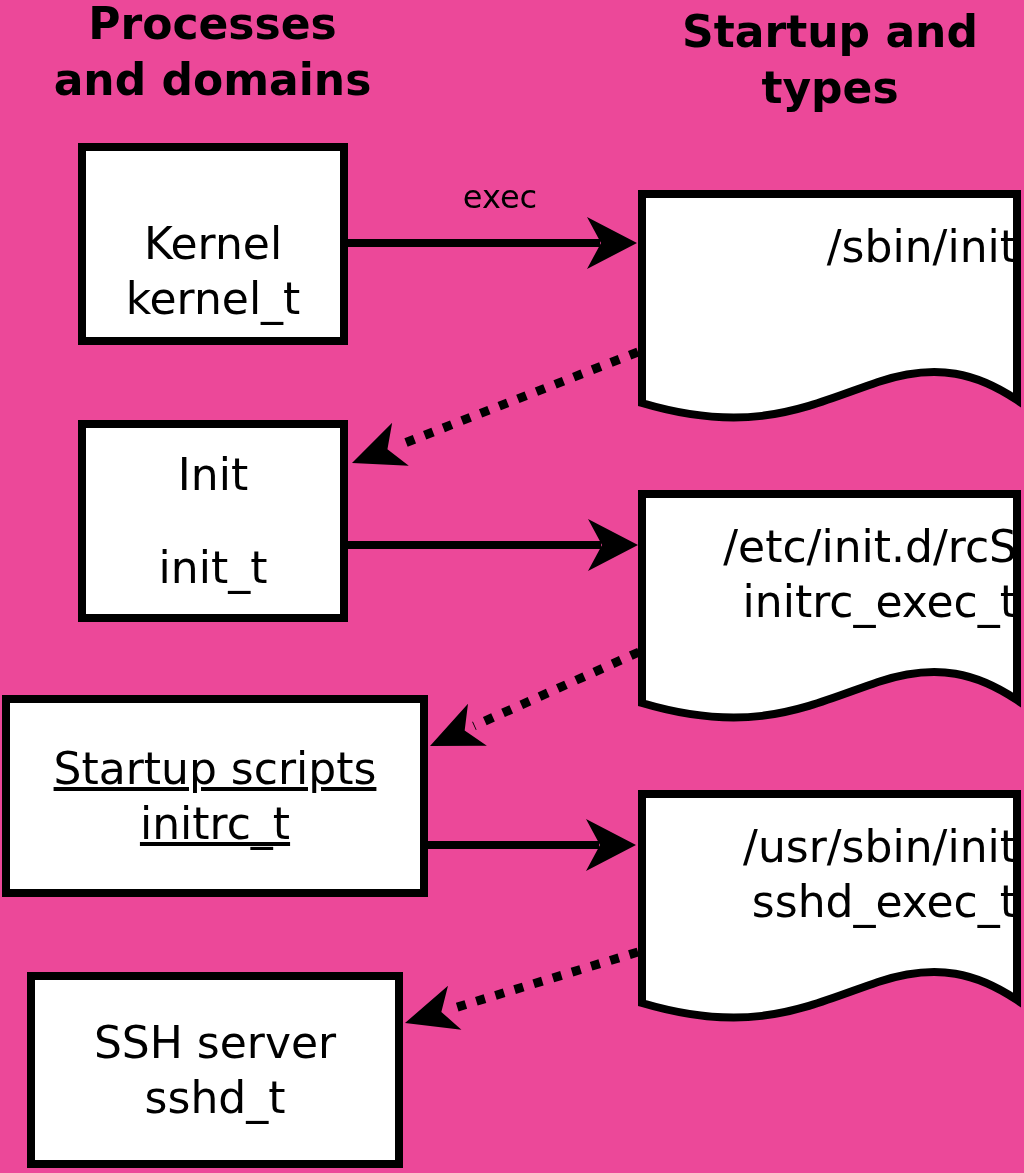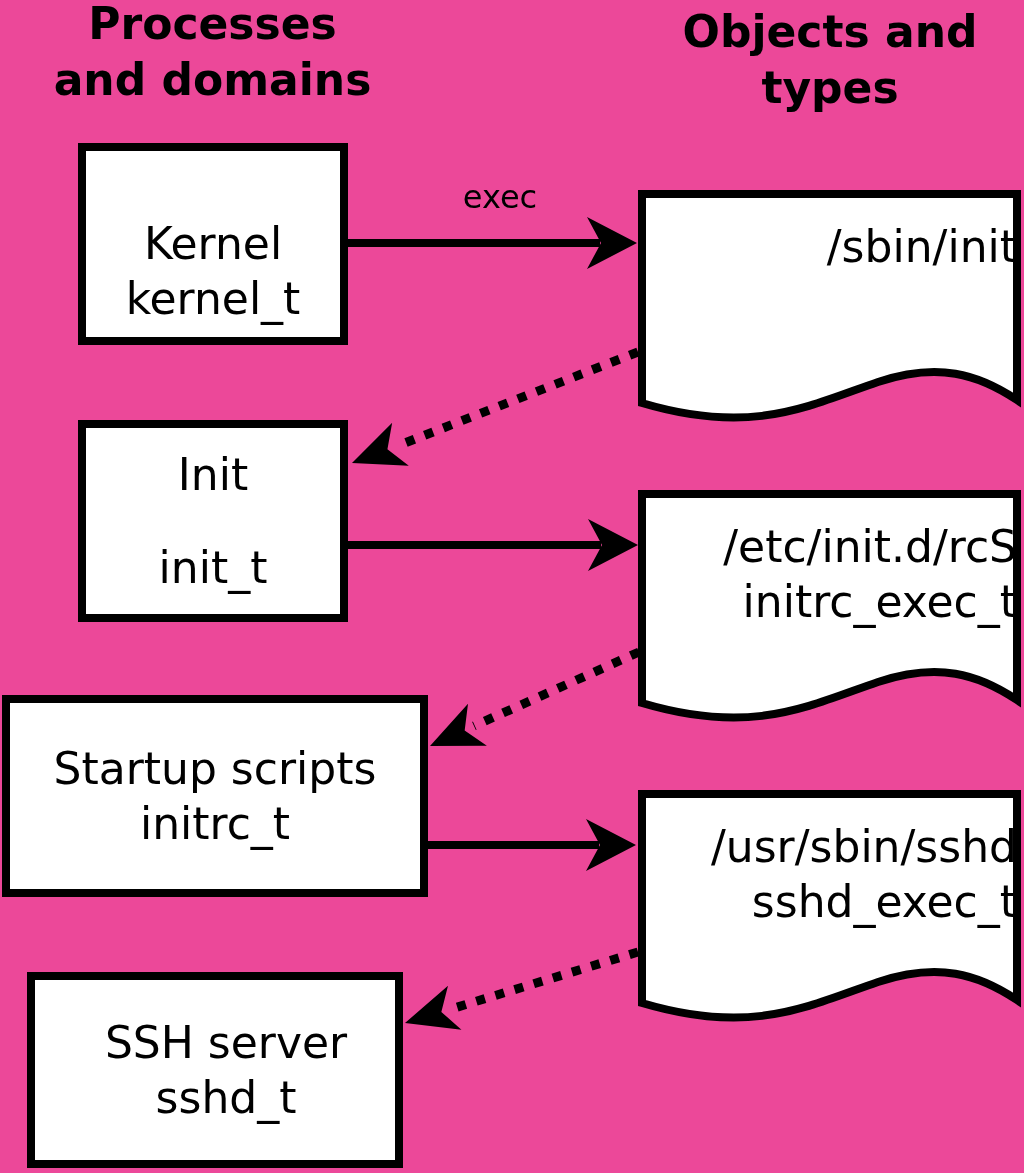--- a/index.html
+++ b/index.html
@@ -96,47 +96,47 @@
       <polygon points="0,0 -52,-23 -38,0 -52,23" transform="translate(430,746) rotate(155.8)" fill="#000000"></polygon>
     </g>
     <g>
       <line x1="638" y1="952" x2="451" y2="1009" stroke="#000000" stroke-width="9" stroke-dasharray="9 11"></line>
       <polygon points="0,0 -52,-23 -38,0 -52,23" transform="translate(405,1023) rotate(163)" fill="#000000"></polygon>
     </g>
   </svg>
 
   <div class="hdr" style="left:40px; top:-4px; width:345px;">Processes
 and domains</div>
-  <div class="hdr" style="left:660px; top:4px; width:340px;">Objects and
+  <div class="hdr" style="left:660px; top:4px; width:340px;">Startup and
 types</div>
 
   <div class="edge-label" style="left:430px; top:172px; width:140px;">exec</div>
 
   <div class="node-label" style="left:78px; top:143px; width:270px; height:255px;">
     <span>Kernel</span>
     <span>kernel_t</span>
   </div>
   <div class="node-label" style="left:78px; top:420px; width:270px; height:202px;gap:38px;">
     <span>Init</span>
     <span>init_t</span>
   </div>
-  <div class="node-label" style="left:2px; top:695px; width:426px; height:202px;">
+  <div class="node-label" style="left:2px; top:695px; width:426px; height:202px;text-decoration:underline;">
     <span>Startup scripts</span>
     <span>initrc_t</span>
   </div>
-  <div class="node-label" style="left:38px; top:972px; width:376px; height:196px;">
+  <div class="node-label" style="left:27px; top:972px; width:376px; height:196px;">
     <span>SSH server</span>
     <span>sshd_t</span>
   </div>
 
   <div class="doc-label" style="left:642px; top:219px; width:375px;">
     <div>/sbin/init</div>
   </div>
   <div class="doc-label" style="left:642px; top:519px; width:375px;">
     <div>/etc/init.d/rcS</div>
     <div>initrc_exec_t</div>
   </div>
   <div class="doc-label" style="left:642px; top:819px; width:375px;">
-    <div>/usr/sbin/sshd</div>
+    <div>/usr/sbin/init</div>
     <div>sshd_exec_t</div>
   </div>
 
 </div>
 
 </body></html>

